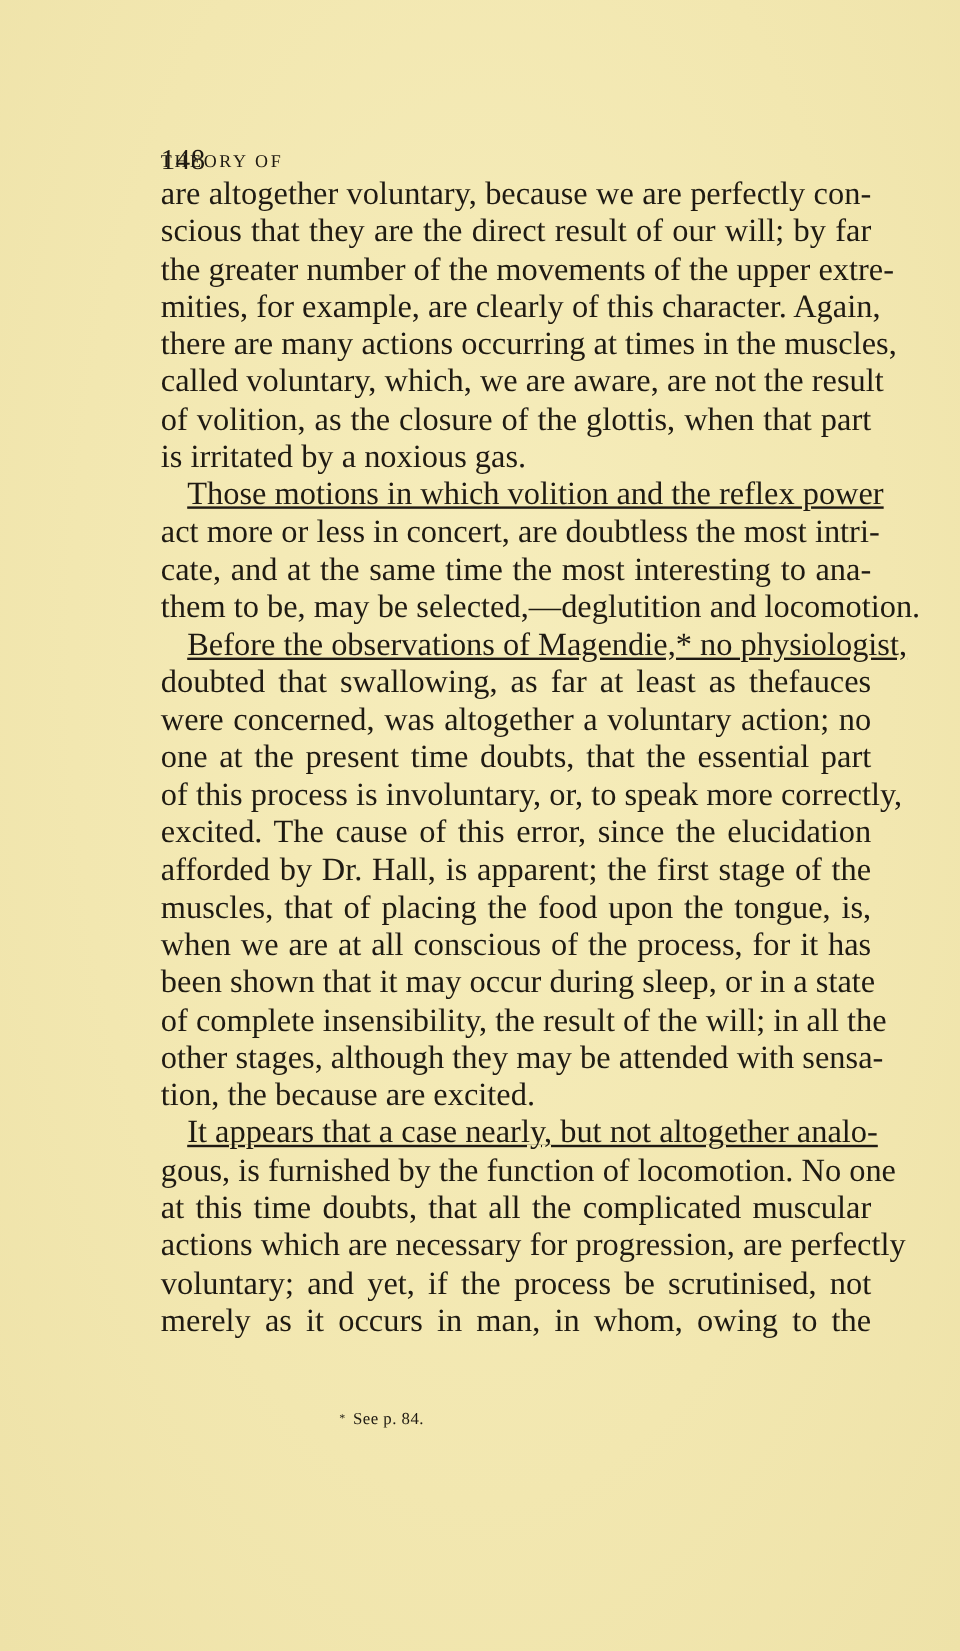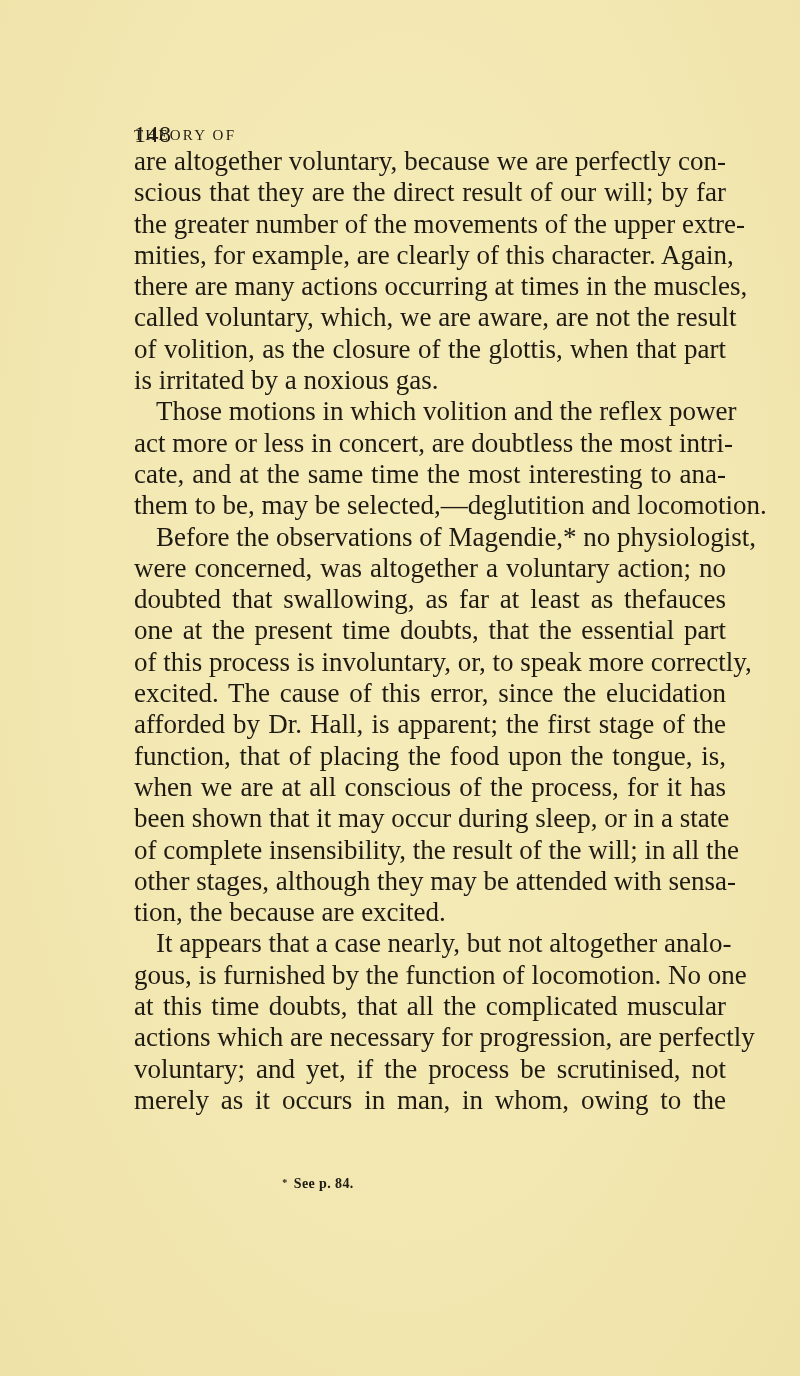--- a/index.html
+++ b/index.html
@@ -64,31 +64,31 @@
       text-align: justify;
       text-align-last: justify;
       white-space: nowrap;
       overflow: visible;
     }
     .line.last {
       text-align-last: left;
     }
     .line.indent {
       padding-left: 22px;
+      text-decoration: underline;
     }
     .footnote {
       position: absolute;
       top: 1174px;
       left: 0;
       width: 636px;
       text-align: center;
       font-size: 14px;
       line-height: 18px;
       letter-spacing: 0.4px;
-      font-weight: bold;
     }
     .footnote .mark {
       font-size: 10px;
       vertical-align: 2px;
       margin-right: 6px;
     }
   </style>
 </head>
 <body>
 
@@ -106,27 +106,27 @@
     <span class="line">mities, for example, are clearly of this character. Again,</span>
     <span class="line">there are many actions occurring at times in the muscles,</span>
     <span class="line">called voluntary, which, we are aware, are not the result</span>
     <span class="line">of volition, as the closure of the glottis, when that part</span>
     <span class="line last">is irritated by a noxious gas.</span>
     <span class="line indent">Those motions in which volition and the reflex power</span>
     <span class="line">act more or less in concert, are doubtless the most intri-</span>
     <span class="line">cate, and at the same time the most interesting to ana-</span>
     <span class="line last">them to be, may be selected,—deglutition and locomotion.</span>
     <span class="line indent">Before the observations of Magendie,* no physiologist,</span>
+    <span class="line">doubted that swallowing, as far at least as thefauces</span>
     <span class="line">were concerned, was altogether a voluntary action; no</span>
-    <span class="line">doubted that swallowing, as far at least as thefauces</span>
     <span class="line">one at the present time doubts, that the essential part</span>
     <span class="line">of this process is involuntary, or, to speak more correctly,</span>
     <span class="line">excited. The cause of this error, since the elucidation</span>
     <span class="line">afforded by Dr. Hall, is apparent; the first stage of the</span>
-    <span class="line">function, that of placing the food upon the tongue, is,</span>
+    <span class="line">muscles, that of placing the food upon the tongue, is,</span>
     <span class="line">when we are at all conscious of the process, for it has</span>
     <span class="line">been shown that it may occur during sleep, or in a state</span>
     <span class="line">of complete insensibility, the result of the will; in all the</span>
     <span class="line">other stages, although they may be attended with sensa-</span>
     <span class="line last">tion, the because are excited.</span>
     <span class="line indent">It appears that a case nearly, but not altogether analo-</span>
     <span class="line">gous, is furnished by the function of locomotion. No one</span>
     <span class="line">at this time doubts, that all the complicated muscular</span>
     <span class="line">actions which are necessary for progression, are perfectly</span>
     <span class="line">voluntary; and yet, if the process be scrutinised, not</span>

